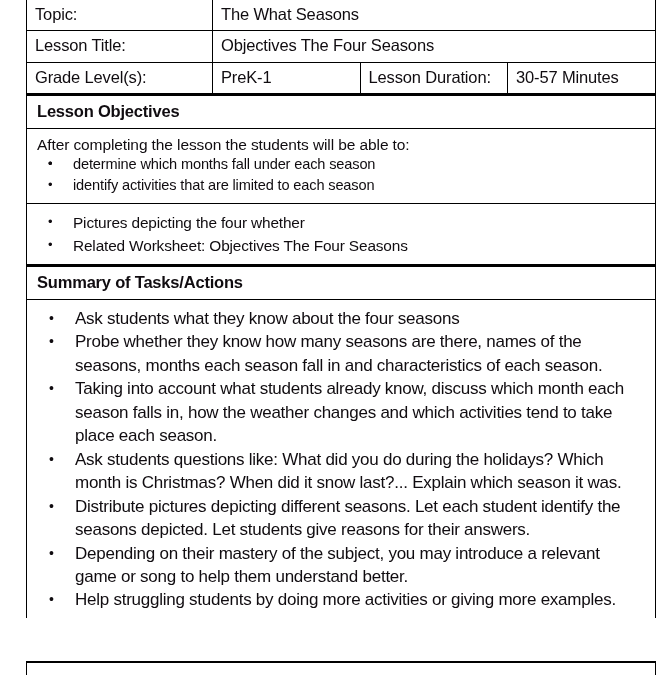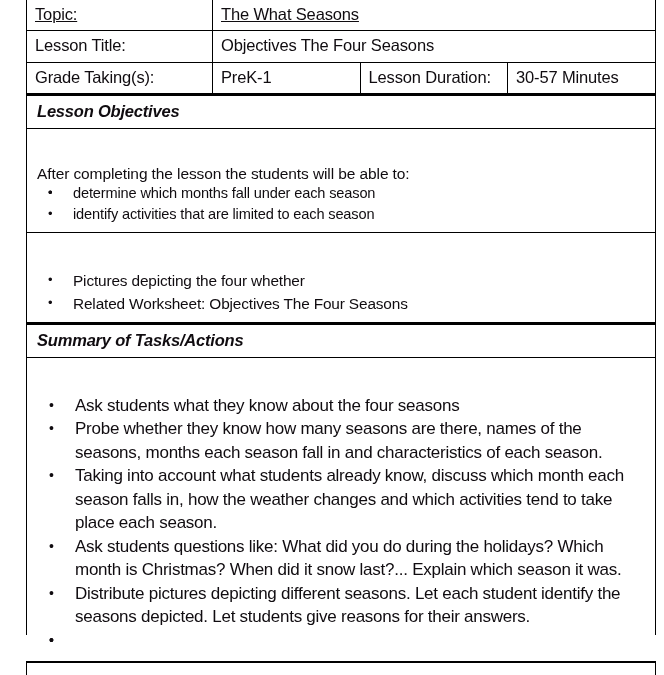--- a/index.html
+++ b/index.html
@@ -41,42 +41,40 @@
   .info-table td {
     border: 1px solid #000000;
     border-left: none;
     border-right: none;
     padding: 6px 0 7px 8px;
     font-size: 16.5px;
     line-height: 1.05;
     vertical-align: middle;
     letter-spacing: -0.15px;
   }
-  .info-table tr:first-child td { border-top: none; text-decoration: underline; }
+  .info-table tr:first-child td { border-top: none; }
   .info-table td.divider-l { border-left: 1px solid #000000; }
   .col-label { width: 177px; }
   .col-dur-label { width: 160px; }
   .col-dur-val { width: 145px; }
 
   
   .section-head {
     border-top: 2px solid #000000;
     border-bottom: 1px solid #000000;
     font-weight: bold;
     font-size: 16.5px;
     padding: 6px 0 7px 10px;
     letter-spacing: -0.2px;
-    font-style: italic;
   }
 
   
   .block {
     border-bottom: 1px solid #000000;
     padding: 6px 8px 8px 8px;
-    margin-top: 29px;
   }
   .block.no-bottom { border-bottom: none; }
 
   .intro-line {
     font-size: 15.5px;
     line-height: 1.25;
     padding-left: 2px;
     letter-spacing: -0.1px;
   }
 
@@ -151,21 +149,21 @@
       <tbody>
         <tr>
           <td class="col-label">Topic:</td>
           <td colspan="3" class="divider-l">The What Seasons</td>
         </tr>
         <tr>
           <td class="col-label">Lesson Title:</td>
           <td colspan="3" class="divider-l">Objectives The Four Seasons</td>
         </tr>
         <tr>
-          <td class="col-label">Grade Taking(s):</td>
+          <td class="col-label">Grade Level(s):</td>
           <td class="divider-l">PreK-1</td>
           <td class="col-dur-label divider-l">Lesson Duration:</td>
           <td class="col-dur-val divider-l">30-57 Minutes</td>
         </tr>
       </tbody>
     </table>
 
     <div class="section-head">Lesson Objectives</div>
 
     <div class="block objectives-block">
@@ -218,23 +216,25 @@
         <li>
           <span class="dot">•</span>
           <span>Ask students questions like: What did you do during the holidays? Which month is Christmas? When did it snow last?... Explain which season it was.</span>
         </li>
         <li>
           <span class="dot">•</span>
           <span>Distribute pictures depicting different seasons. Let each student identify the seasons depicted. Let students give reasons for their answers.</span>
         </li>
         <li>
           <span class="dot">•</span>
-        </li>
-        <li>
-          <span class="dot">•</span>
+          <span>Depending on their mastery of the subject, you may introduce a relevant game or song to help them understand better.</span>
+        </li>
+        <li>
+          <span class="dot">•</span>
+          <span>Help struggling students by doing more activities or giving more examples.</span>
         </li>
       </ul>
     </div>
 
   </div>
 
   <div class="tail-rule" style="top:661px;"></div>
 
 </div>
 

